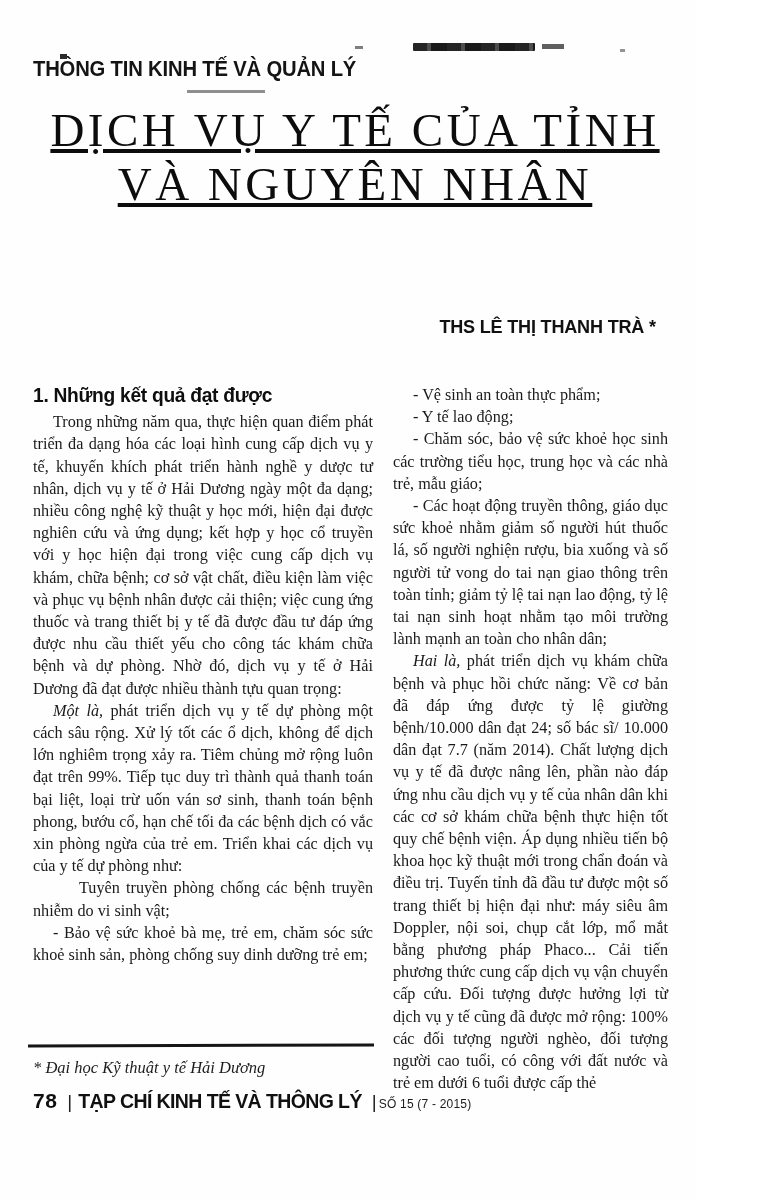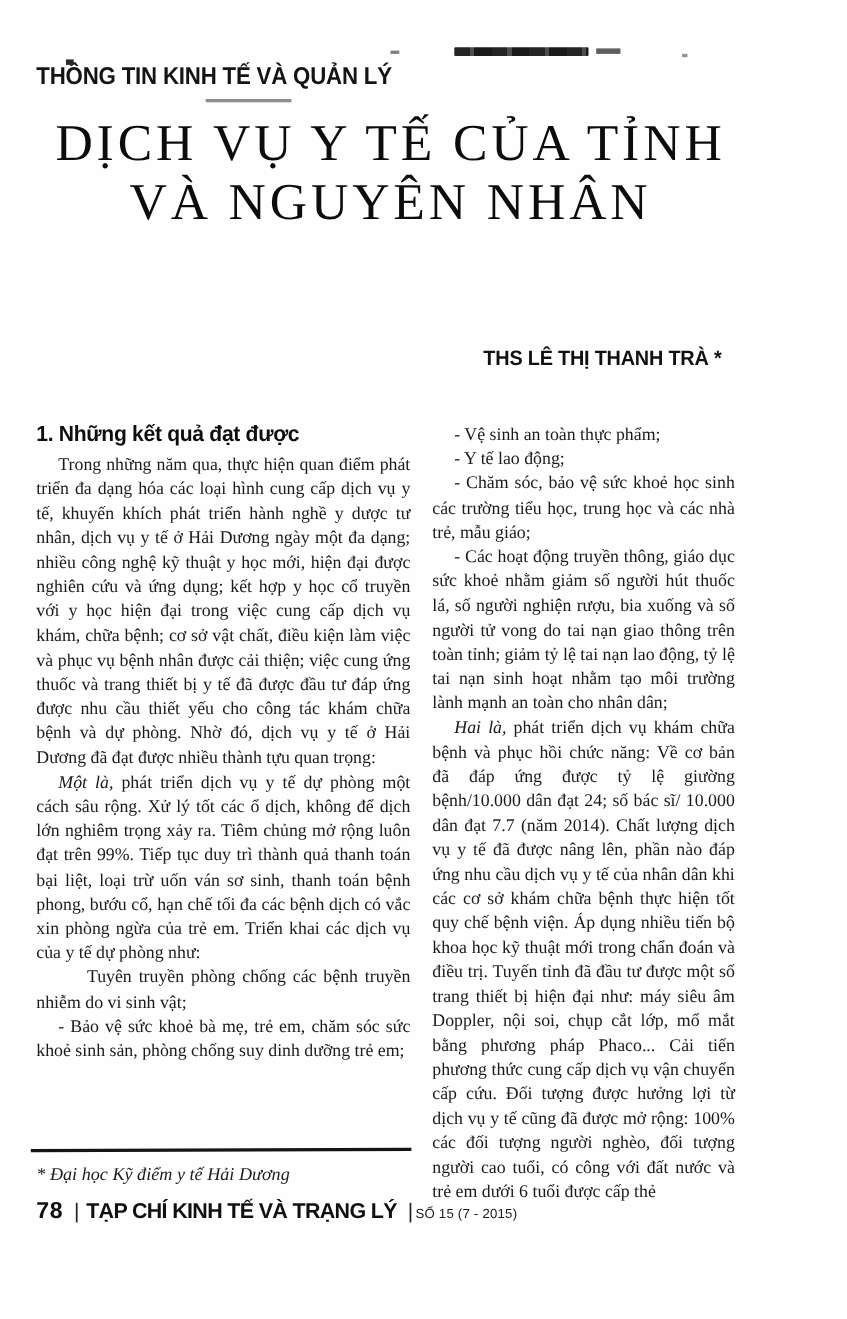--- a/index.html
+++ b/index.html
@@ -179,21 +179,21 @@
 <div class="page">
 
   <div class="section-label">THÔNG TIN KINH TẾ VÀ QUẢN LÝ</div>
   <div class="label-underline"></div>
   <div class="scan-artifact-bar"></div>
   <div class="speck speck-a"></div>
   <div class="speck speck-b"></div>
   <div class="speck speck-c"></div>
   <div class="speck speck-d"></div>
 
-  <h1 class="article-title" style="margin:0; font-weight:500;">
+  <h1 class="article-title" style="margin:0; font-weight:500;text-decoration:underline;">
     <span class="t-line">DỊCH VỤ Y TẾ CỦA TỈNH</span>
     <span class="t-line">VÀ NGUYÊN NHÂN</span>
   </h1>
 
   <div class="author-line">THS LÊ THỊ THANH TRÀ *</div>
 
   <div class="columns">
     <div class="col col-left">
       <h2 class="section-heading">1. Những kết quả đạt được</h2>
     <p class="para indent">Trong những năm qua, thực hiện quan điểm phát triển đa dạng hóa các loại hình cung cấp dịch vụ y tế, khuyến khích phát triển hành nghề y dược tư nhân, dịch vụ y tế ở Hải Dương ngày một đa dạng; nhiều công nghệ kỹ thuật y học mới, hiện đại được nghiên cứu và ứng dụng; kết hợp y học cổ truyền với y học hiện đại trong việc cung cấp dịch vụ khám, chữa bệnh; cơ sở vật chất, điều kiện làm việc và phục vụ bệnh nhân được cải thiện; việc cung ứng thuốc và trang thiết bị y tế đã được đầu tư đáp ứng được nhu cầu thiết yếu cho công tác khám chữa bệnh và dự phòng. Nhờ đó, dịch vụ y tế ở Hải Dương đã đạt được nhiều thành tựu quan trọng:</p>
@@ -204,23 +204,23 @@
     <div class="col col-right">
         <p class="para indent">- Vệ sinh an toàn thực phẩm;</p>
         <p class="para indent">- Y tế lao động;</p>
         <p class="para indent">- Chăm sóc, bảo vệ sức khoẻ học sinh các trường tiểu học, trung học và các nhà trẻ, mẫu giáo;</p>
         <p class="para indent">- Các hoạt động truyền thông, giáo dục sức khoẻ nhằm giảm số người hút thuốc lá, số người nghiện rượu, bia xuống và số người tử vong do tai nạn giao thông trên toàn tỉnh; giảm tỷ lệ tai nạn lao động, tỷ lệ tai nạn sinh hoạt nhằm tạo môi trường lành mạnh an toàn cho nhân dân;</p>
         <p class="para indent"><i>Hai là,</i> phát triển dịch vụ khám chữa bệnh và phục hồi chức năng: Về cơ bản đã đáp ứng được tỷ lệ giường bệnh/10.000 dân đạt 24; số bác sĩ/ 10.000 dân đạt 7.7 (năm 2014). Chất lượng dịch vụ y tế đã được nâng lên, phần nào đáp ứng nhu cầu dịch vụ y tế của nhân dân khi các cơ sở khám chữa bệnh thực hiện tốt quy chế bệnh viện. Áp dụng nhiều tiến bộ khoa học kỹ thuật mới trong chẩn đoán và điều trị. Tuyến tỉnh đã đầu tư được một số trang thiết bị hiện đại như: máy siêu âm Doppler, nội soi, chụp cắt lớp, mổ mắt bằng phương pháp Phaco... Cải tiến phương thức cung cấp dịch vụ vận chuyển cấp cứu. Đối tượng được hưởng lợi từ dịch vụ y tế cũng đã được mở rộng: 100% các đối tượng người nghèo, đối tượng người cao tuổi, có công với đất nước và trẻ em dưới 6 tuổi được cấp thẻ</p>
       </div>
   </div>
 
   <div class="footnote-rule"></div>
-  <div class="footnote">* Đại học Kỹ điểm y tế Hải Dương</div>
+  <div class="footnote">* Đại học Kỹ thuật y tế Hải Dương</div>
 
   <div class="footer">
     <span class="page-num">78</span>
     <span class="sep">|</span>
-    <span class="journal">TẠP CHÍ KINH TẾ VÀ TRẠNG LÝ</span>
+    <span class="journal">TẠP CHÍ KINH TẾ VÀ THÔNG LÝ</span>
     <span class="sep sep2">|</span>
     <span class="issue">SỐ 15 (7 - 2015)</span>
   </div>
 
 </div>
 
 </body></html>

